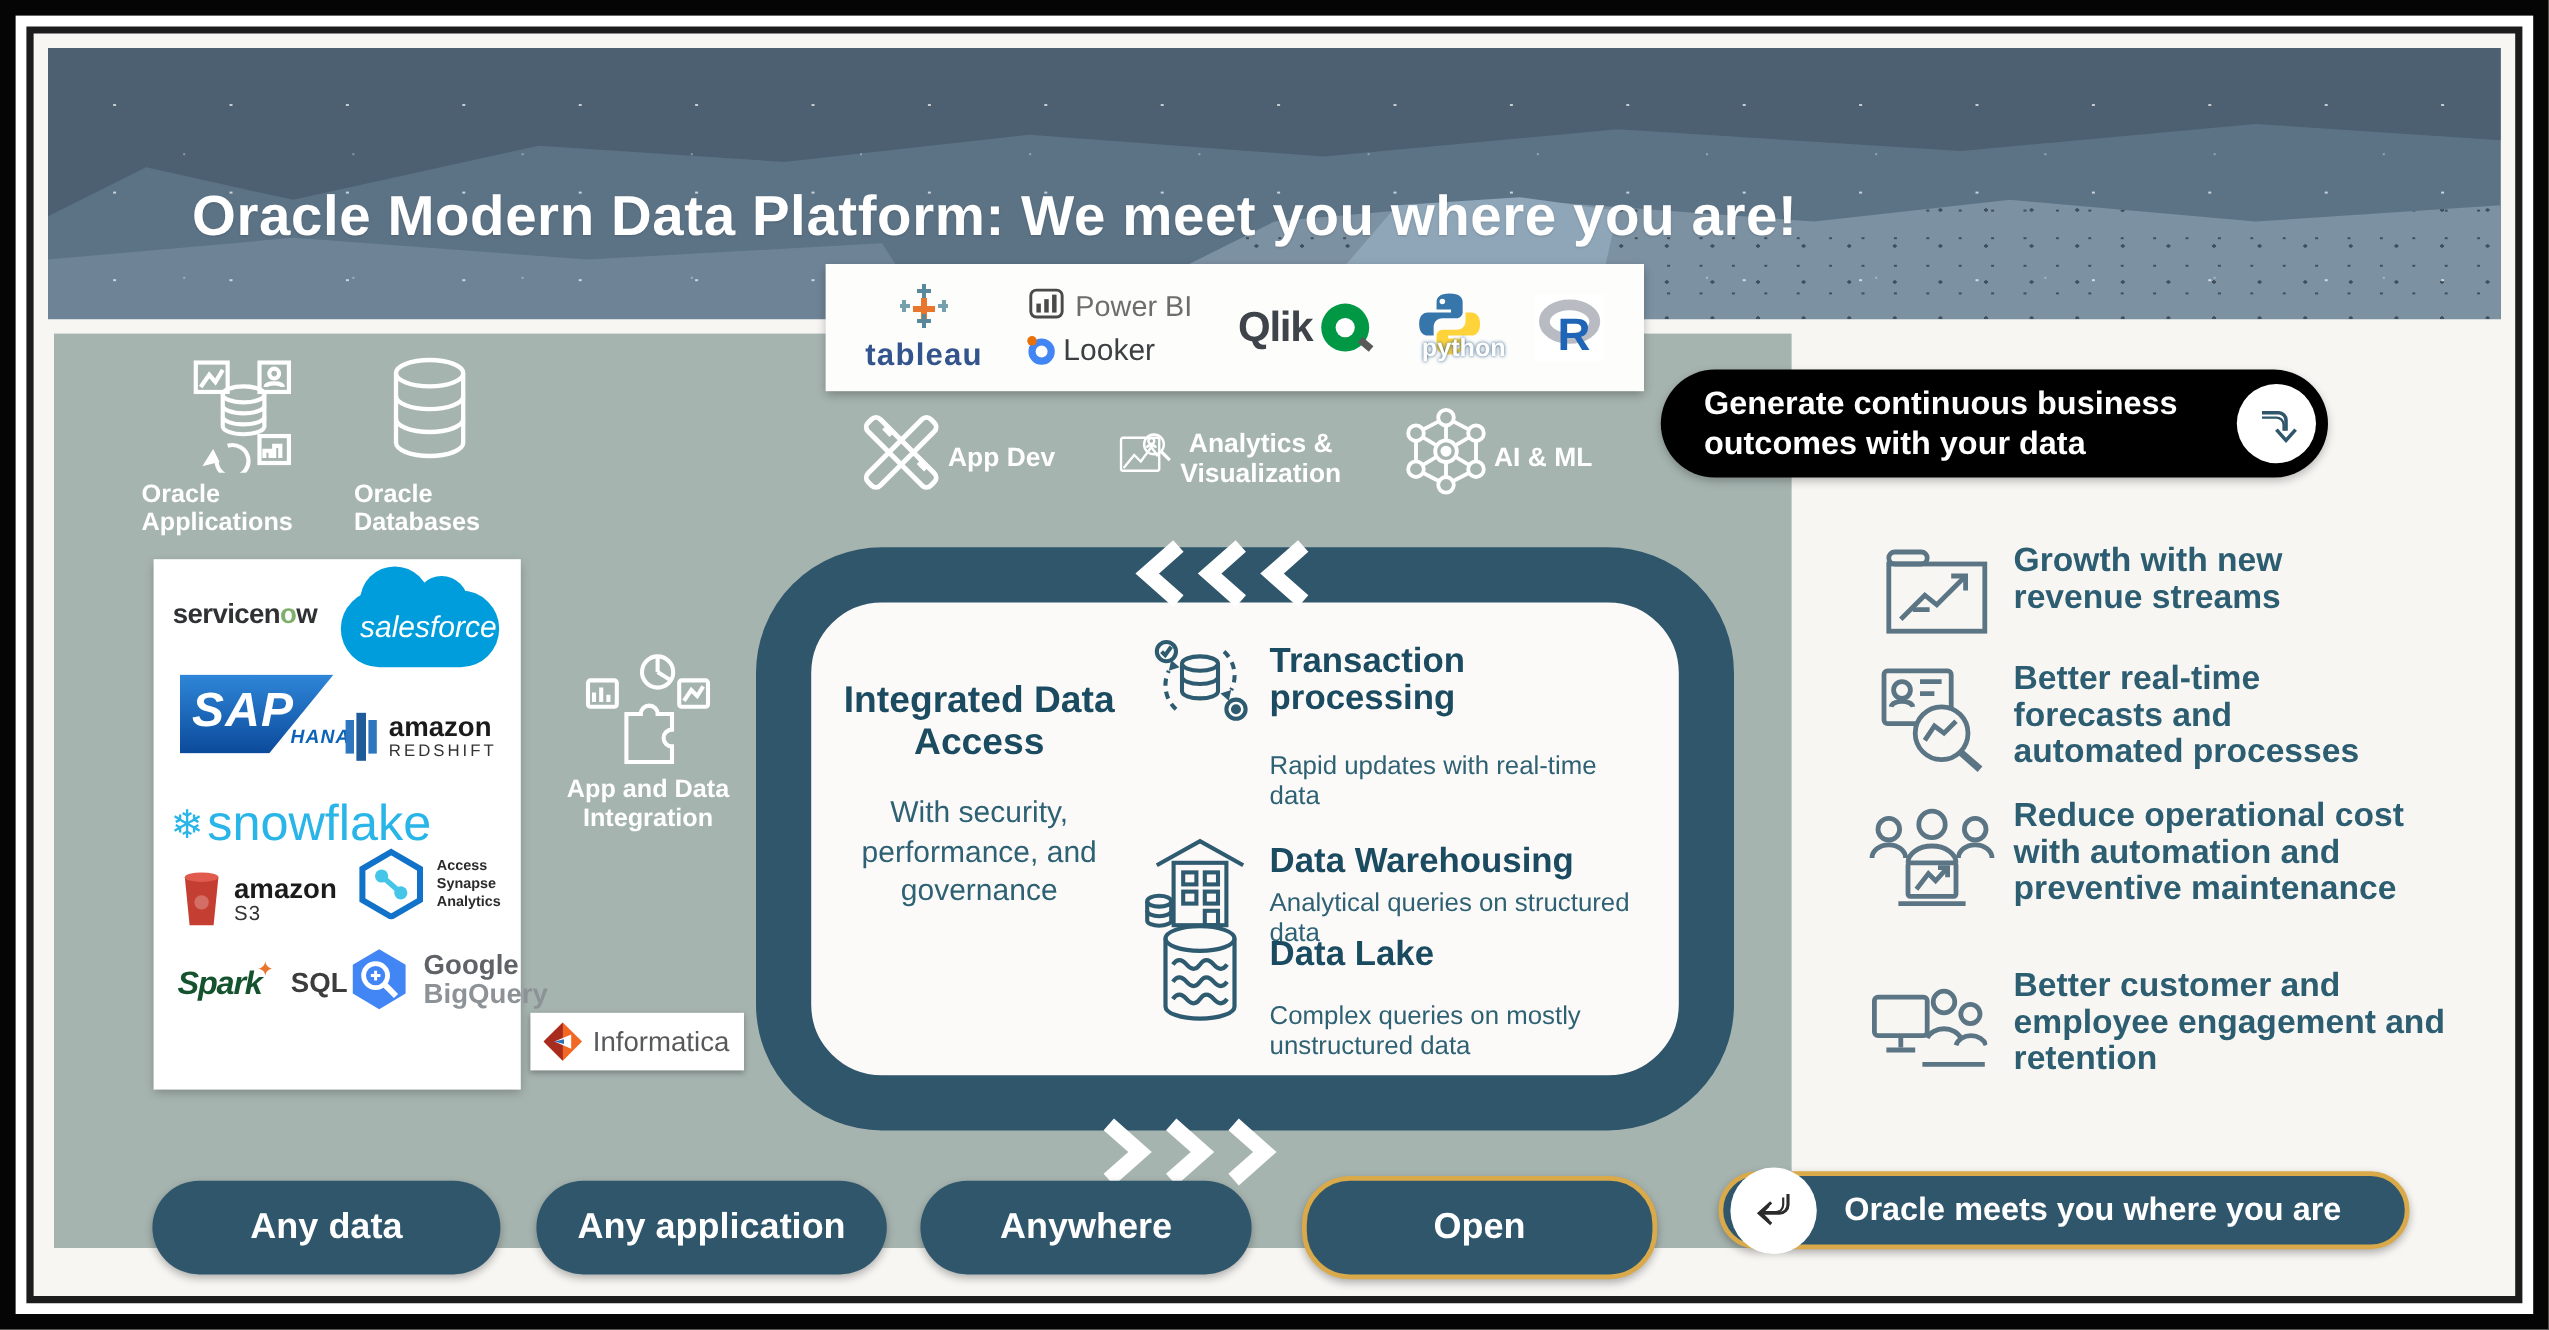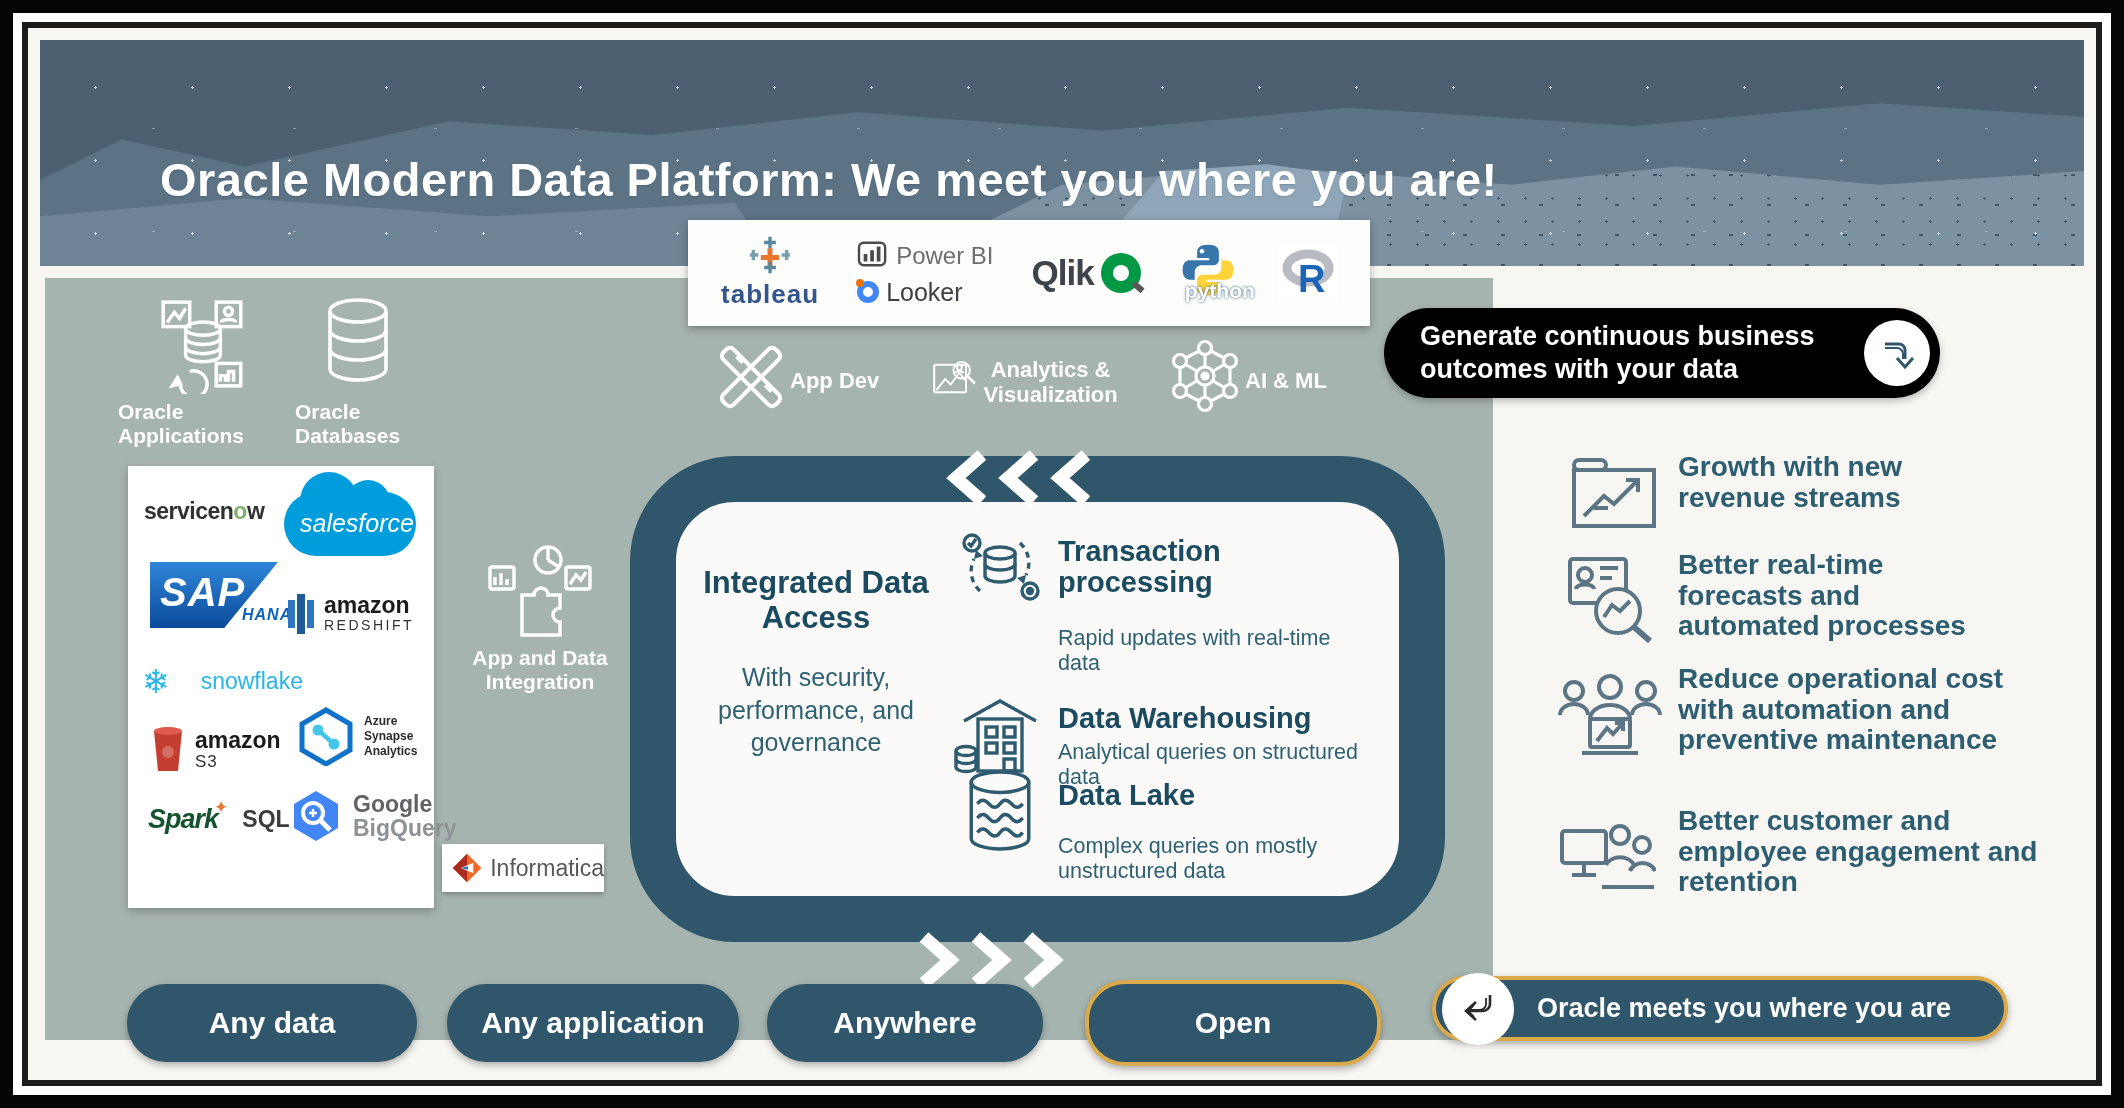--- a/index.html
+++ b/index.html
@@ -45,21 +45,21 @@
   .qlik-q::after{content:"";position:absolute;width:12px;height:6px;background:#595959;right:-3px;bottom:3px;transform:rotate(40deg);}
   .py-word{position:absolute;left:6px;bottom:2px;color:#fff;font-size:21px;font-weight:bold;text-shadow:0 0 3px #1d4f79;}
   .py-wrap{position:relative;width:62px;height:64px;}
   .r-wrap{position:relative;width:58px;height:56px;background:#fff;display:flex;align-items:center;justify-content:center;}
   
   .sage{left:45px;top:278px;width:1448px;height:762px;background:#a6b4b0;}
   .src{display:flex;flex-direction:column;align-items:center;z-index:5;}
   .src-label{color:#fff;font-weight:bold;font-size:21px;text-align:left;line-height:1.12;margin-top:6px;}
   .partner-panel{left:128px;top:466px;width:306px;height:442px;background:#fff;z-index:6;
                  box-shadow:0 3px 8px rgba(0,0,0,.25);}
-  .snow-word{color:#29b5e8;font-size:23px;margin-left:28px;}
+  .snow-word{color:#29b5e8;font-size:42px;}
   .snow-glyph{color:#29b5e8;font-size:33px;margin-right:3px;}
   .svcnow{font-size:23px;font-weight:bold;color:#2f3133;letter-spacing:-.5px;}
   .svcnow .o{color:#7fb06b;}
   .sf-cloud{position:absolute;width:132px;height:64px;background:#009ddc;border-radius:34px;}
   .sf-cloud::before{content:"";position:absolute;width:58px;height:58px;background:#009ddc;border-radius:50%;top:-20px;left:16px;}
   .sf-cloud::after{content:"";position:absolute;width:44px;height:44px;background:#009ddc;border-radius:50%;top:-12px;left:62px;}
   .sf-text{position:absolute;z-index:2;color:#fff;font-size:25px;font-style:italic;left:16px;top:17px;}
   .sap-box{position:absolute;width:128px;height:66px;background:linear-gradient(180deg,#2f86d8,#0b4a9b);
            clip-path:polygon(0 0,100% 0,58% 100%,0 100%);color:#fff;font-size:40px;font-weight:bold;font-style:italic;
            padding:8px 0 0 10px;box-sizing:border-box;letter-spacing:1px;}
@@ -67,21 +67,21 @@
   .amz-word{color:#1b1b1b;font-size:23px;font-weight:bold;line-height:1;}
   .amz-sub{color:#333;font-size:14px;letter-spacing:2.5px;line-height:1.2;}
   .s3-sub{color:#333;font-size:17px;letter-spacing:1px;}
   .syn-text{font-size:12px;color:#2b2b2b;line-height:1.25;font-weight:bold;}
   .gq-g{color:#5f6368;font-size:23px;font-weight:bold;line-height:1.05;}
   .gq-b{color:#8d9297;font-size:23px;font-weight:bold;line-height:1.05;}
   .spark-word{color:#14532d;font-size:27px;font-weight:bold;font-style:italic;letter-spacing:-1px;}
   .spark-star{color:#e8762c;font-size:17px;position:relative;top:-12px;left:-4px;}
   .sql-word{color:#3c3c3c;font-size:23px;font-weight:bold;margin-left:10px;}
   .int-label{color:#fff;font-weight:bold;font-size:21px;text-align:center;line-height:1.15;margin-top:4px;}
-  .informatica{left:442px;top:844px;width:162px;height:48px;background:#fff;z-index:6;display:flex;align-items:center;
+  .informatica{left:442px;top:844px;width:178px;height:48px;background:#fff;z-index:6;display:flex;align-items:center;
                gap:8px;padding-left:10px;box-sizing:border-box;box-shadow:0 2px 5px rgba(0,0,0,.3);}
   .inf-text{color:#58595b;font-size:23px;}
   .svc{display:flex;flex-direction:row;align-items:center;z-index:5;}
   .svc-label{color:#fff;font-weight:bold;font-size:22px;text-align:center;line-height:1.15;margin-top:8px;}
   
   .ring{left:630px;top:456px;width:815px;height:486px;background:#fbfaf8;border:46px solid #2f566b;
         border-radius:105px;box-sizing:border-box;z-index:7;}
   .chev{z-index:8;}
   .core-heading{color:#1b4b61;font-size:31px;font-weight:bold;text-align:center;line-height:1.12;}
   .core-sub{color:#2d6173;font-size:25px;text-align:center;line-height:1.3;margin:26px auto 0;width:250px;}
@@ -239,21 +239,21 @@
       </div>
     </div>
     <div class="abs" style="left:168px;top:240px;display:flex;gap:8px;align-items:center;">
       <svg width="60" height="60" viewBox="0 0 60 60">
         <polygon points="30,4 54,18 54,44 30,58 6,44 6,18" fill="none" stroke="#1072c8" stroke-width="5"></polygon>
         <line x1="22" y1="24" x2="38" y2="38" stroke="#45c6e8" stroke-width="4.5"></line>
         <circle cx="22" cy="24" r="5.5" fill="#45c6e8"></circle>
         <circle cx="38" cy="38" r="5.5" fill="#45c6e8"></circle>
       </svg>
       <div class="syn-text">
-        <div>Azure</div>
+        <div>Access</div>
         <div>Synapse</div>
         <div>Analytics</div>
       </div>
     </div>
     <div class="abs" style="left:20px;top:338px;display:flex;align-items:center;">
       <span class="spark-word">Spark</span>
       <span class="spark-star">✦</span>
       <span class="sql-word">SQL</span>
     </div>
     <div class="abs" style="left:160px;top:322px;display:flex;gap:9px;align-items:center;">

